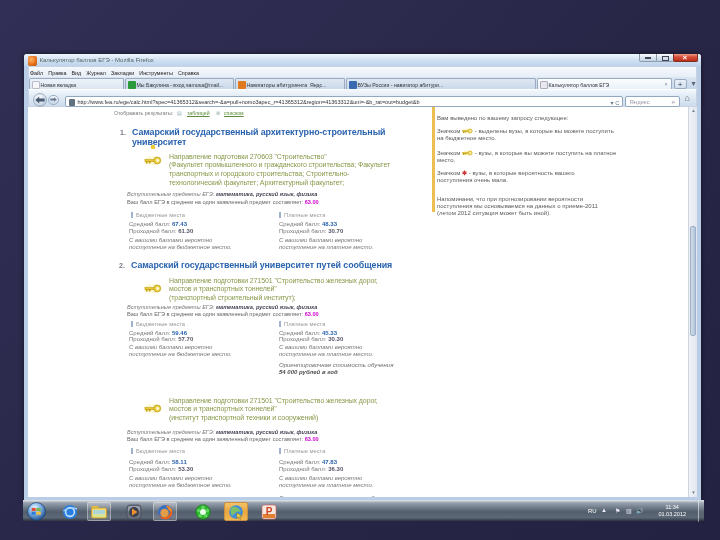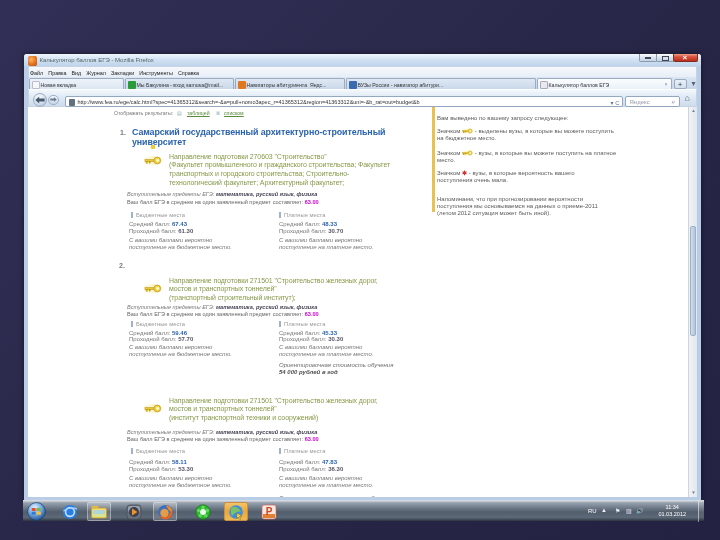--- a/index.html
+++ b/index.html
@@ -178,20 +178,21 @@
       <div class="t colhdr" style="left:103px;top:104.5px;">Бюджетные места</div>
       <div class="t colhdr" style="left:251px;top:104.5px;">Платные места</div>
       <div class="t fs6 grey" style="left:101px;top:114px;">Средний балл: <span class="bluenum">67.43</span></div>
       <div class="t fs6 grey" style="left:101px;top:121px;">Проходной балл: <b style="color:#556;">61.30</b></div>
       <div class="t fs6 grey ital" style="left:101px;top:130px;line-height:7px;">С вашими баллами вероятно<br>поступление на бюджетное место.</div>
       <div class="t fs6 grey" style="left:251px;top:114px;">Средний балл: <span class="bluenum">48.33</span></div>
       <div class="t fs6 grey" style="left:251px;top:121px;">Проходной балл: <b style="color:#556;">30.70</b></div>
       <div class="t fs6 grey ital" style="left:251px;top:130px;line-height:7px;">С вашими баллами вероятно<br>поступление на платное место.</div>
 
       <div class="t" style="left:91px;top:155px;font-size:7px;color:#778;font-weight:bold;">2.</div>
+      <div class="t uni" style="left:103px;top:153px;">Самарский государственный университет путей сообщения</div>
       <svg class="t" style="left:116px;top:176.5px;" width="18" height="9" viewBox="0 0 18 9">
           <use href="#keyg"></use>
         </svg>
       <div class="t gtext" style="left:141px;top:169.5px;">Направление подготовки 271501 "Строительство железных дорог,<br>мостов и транспортных тоннелей"<br>(транспортный строительный институт);</div>
       <div class="t fs56 ital" style="left:99px;top:197px;"><span class="grey">Вступительные предметы ЕГЭ:</span> <b style="color:#445;">математика, русский язык, физика</b></div>
       <div class="t fs56" style="left:99px;top:203.5px;color:#666;">Ваш балл ЕГЭ в среднем на один заявленный предмет составляет: <span class="mag1">63.00</span></div>
       <div class="t colhdr" style="left:103px;top:214px;">Бюджетные места</div>
       <div class="t colhdr" style="left:251px;top:214px;">Платные места</div>
       <div class="t fs6 grey" style="left:101px;top:222.5px;">Средний балл: <span class="bluenum">59.46</span></div>
       <div class="t fs6 grey" style="left:101px;top:229px;">Проходной балл: <b style="color:#556;">57.70</b></div>

